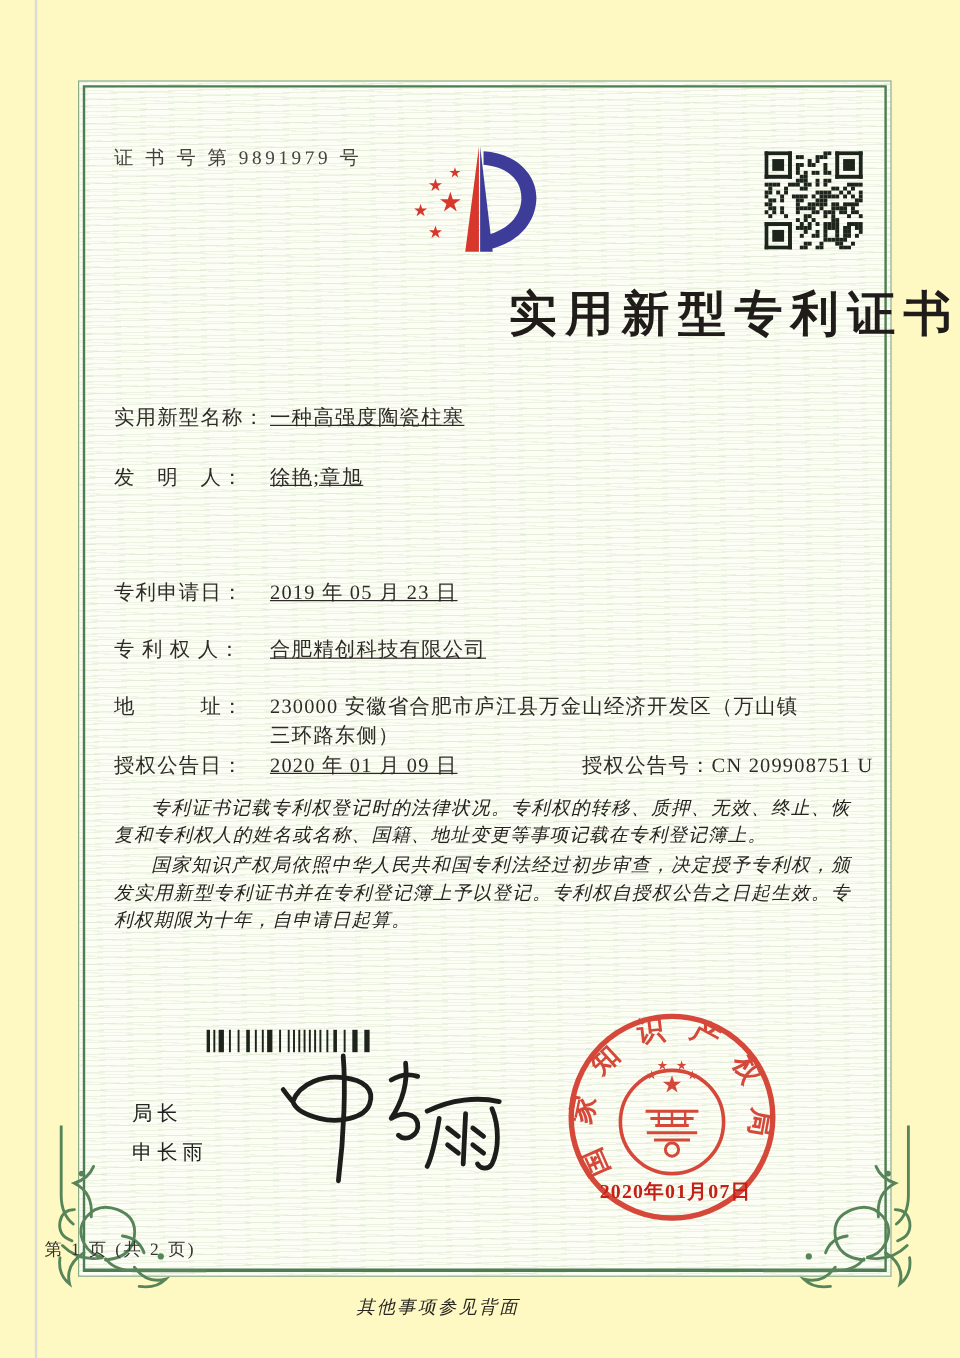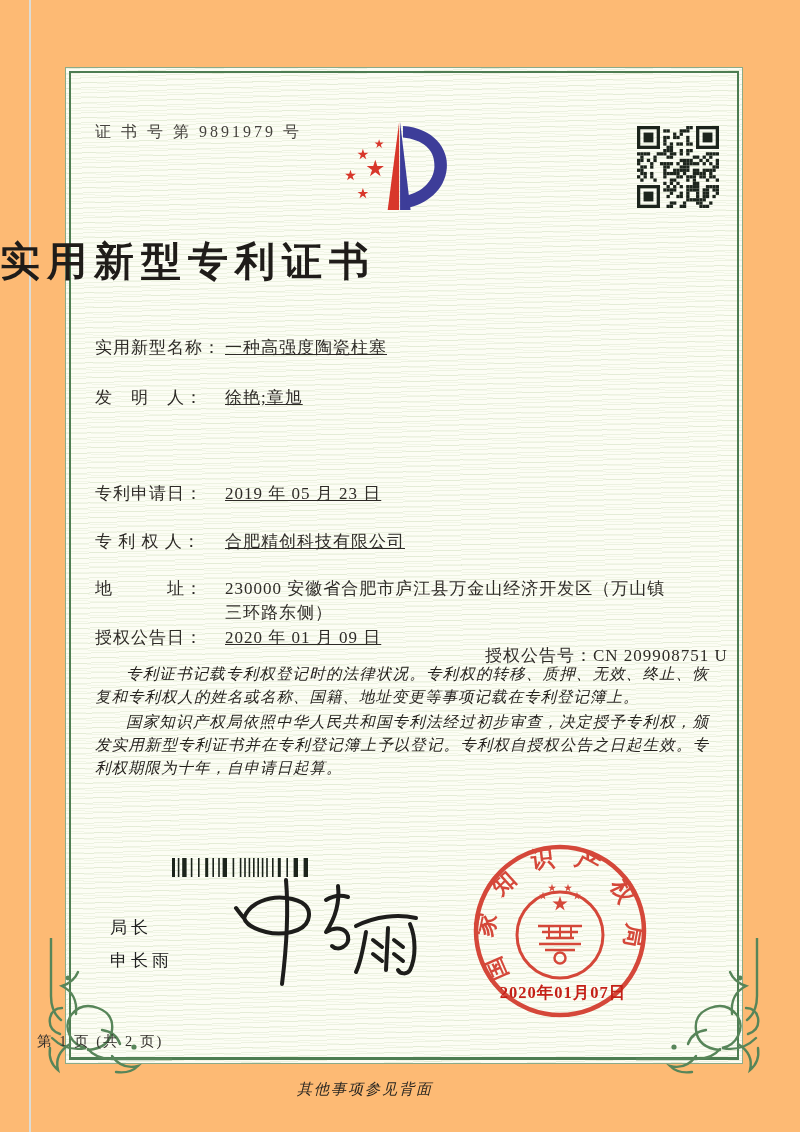--- a/index.html
+++ b/index.html
@@ -1,40 +1,40 @@
 <!DOCTYPE html>
 <html><head>
 <meta charset="utf-8">
 <style>
   html,body{margin:0;padding:0;background:#e9e9e6;}
-  .page{position:relative;width:800px;height:1132px;background:#fdba74;overflow:hidden;
+  .page{position:relative;width:800px;height:1132px;background:#fef9c3;overflow:hidden;
         font-family:"Liberation Serif","DejaVu Serif",serif;color:#2e2b27;}
   .page-edge{position:absolute;left:29px;top:0;width:2px;height:1132px;background:#dcdcd6;}
   
   .frame{position:absolute;left:65px;top:67px;width:676px;height:995px;
          border:1px solid #8aab88;background-color:#fcfdf4;
          background-image:
            repeating-linear-gradient(178deg, rgba(140,175,105,.14) 0 1px, rgba(0,0,0,0) 1px 5px),
            repeating-linear-gradient(2deg, rgba(140,175,105,.09) 0 1px, rgba(0,0,0,0) 1px 7px);}
   .frame-inner{position:absolute;inset:3px;border:2px solid #4d7d52;border-bottom-width:3px;}
   .corner{position:absolute;z-index:2;}
   .corner-br{left:636px;top:938px;}
   .corner-bl{left:40px;top:938px;transform:scaleX(-1);}
   
   .cert-no{position:absolute;left:95px;top:122px;font-size:16px;letter-spacing:3px;color:#45423e;z-index:3;}
   .logo{position:absolute;left:340px;top:112px;z-index:3;}
   .qr{position:absolute;left:637px;top:126px;z-index:3;}
-  .doc-title{position:absolute;left:0;top:234px;width:800px;text-align:left;
+  .doc-title{position:absolute;left:0;top:234px;width:800px;text-align:right;
              font-size:40px;font-weight:bold;letter-spacing:7px;color:#1f1c19;z-index:3;}
   
   .row{position:absolute;left:95px;font-size:17px;letter-spacing:1px;z-index:3;white-space:nowrap;text-decoration:underline;}
   .row .lbl{display:inline-block;width:130px;vertical-align:top;}
   .addr-val{display:inline-block;width:470px;white-space:normal;line-height:24px;vertical-align:top;}
   .addr-val span{display:block;}
-  .col2{position:absolute;left:390px;top:0;margin-top:18px;}
+  .col2{position:absolute;left:390px;top:0;}
   
   .body-text{position:absolute;left:95px;top:662px;width:614px;z-index:3;
              font-size:15.5px;line-height:23px;font-style:italic;text-align:justify;
              letter-spacing:1px;color:#26231f;}
   .body-text p{margin:0 0 2px 0;text-indent:2em;}
   
   .barcode{position:absolute;left:172px;top:858px;z-index:3;}
   .signer-title{position:absolute;left:110px;top:916px;font-family:"Liberation Sans","DejaVu Sans",sans-serif;
                 font-size:17px;letter-spacing:4px;color:#222;z-index:3;}
   .signer-name{position:absolute;left:110px;top:949px;font-family:Liberation Sans, sans-serif;

